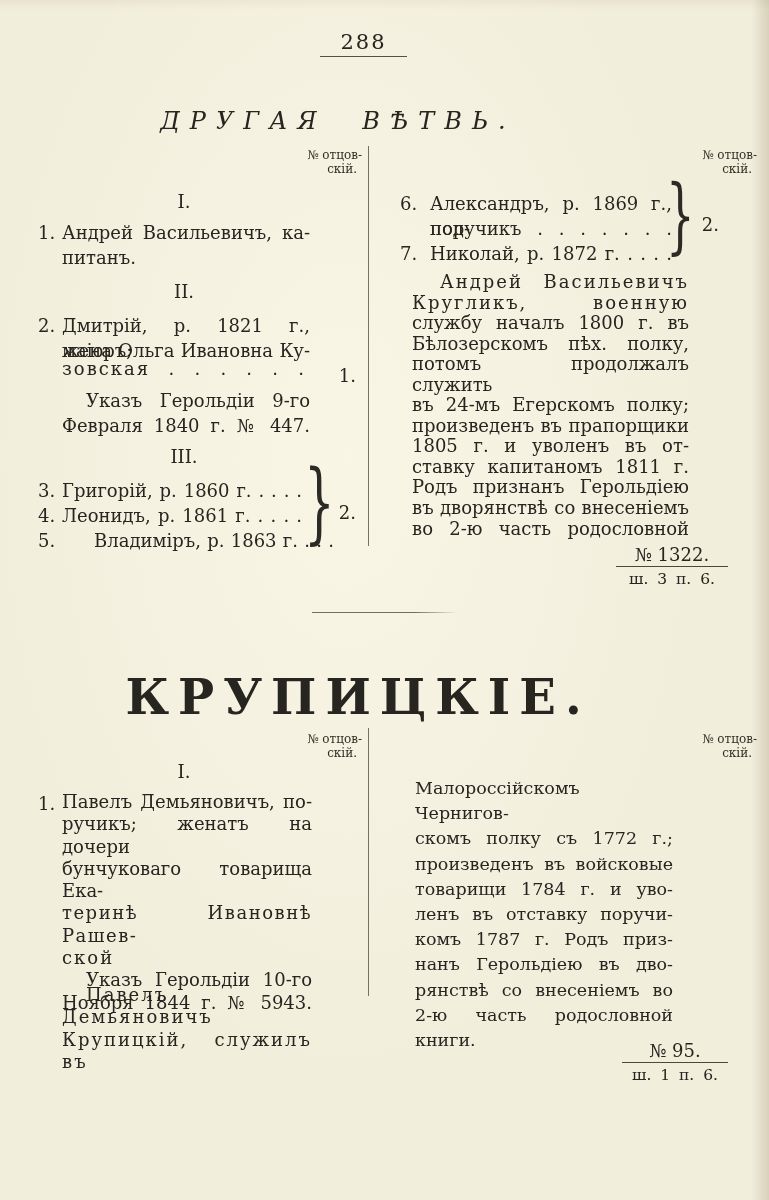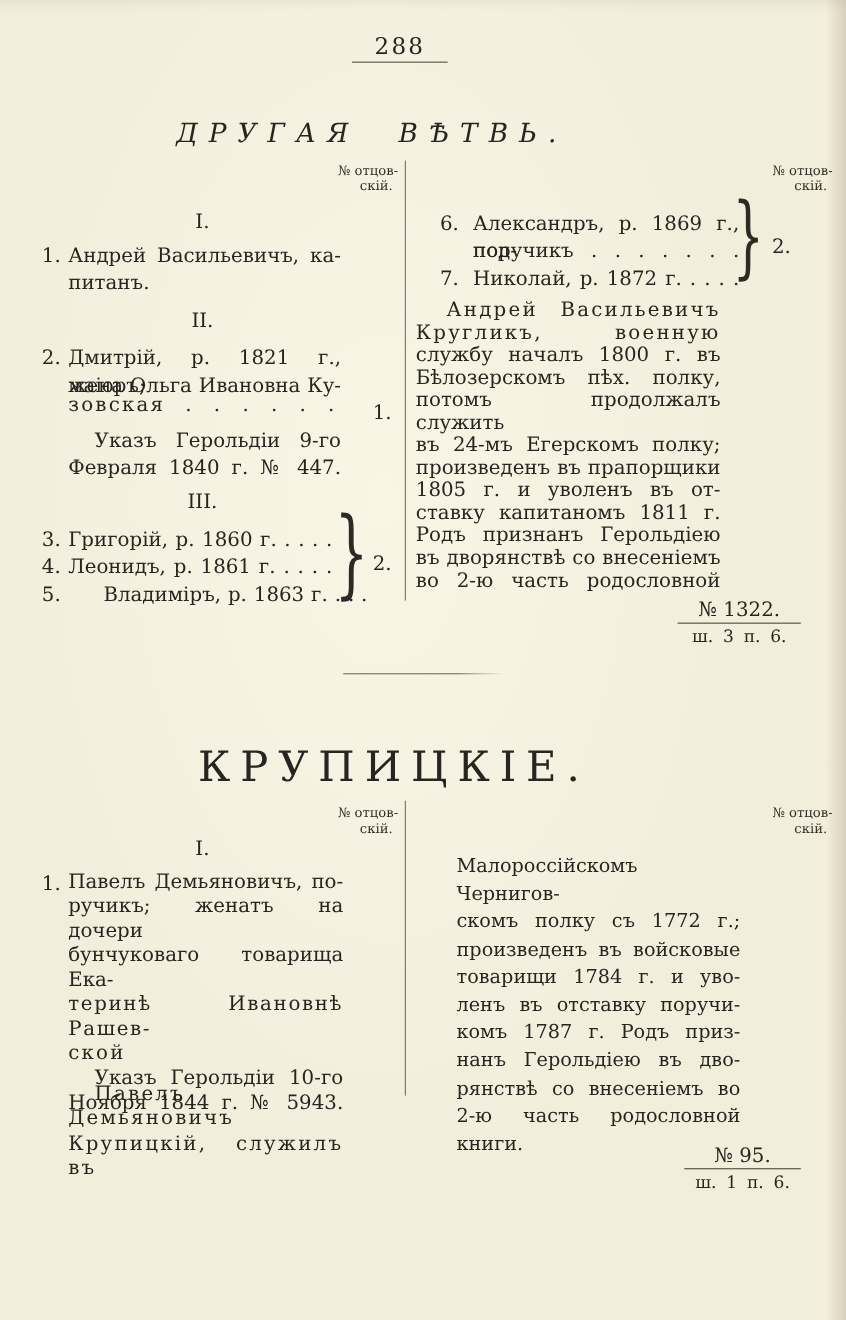--- a/index.html
+++ b/index.html
@@ -12,37 +12,37 @@
       #f2eedc;
     font-family:"DejaVu Serif","Liberation Serif",serif;
     color:#26251f;
   }
   .abs { position:absolute; }
   .center { text-align:center; }
   .pgnum-wrap { left:0; top:29px; width:727px; }
   .pgnum { display:inline-block; font-size:21px; line-height:27px; letter-spacing:2px;
            padding:0 20px; border-bottom:1px solid #55523f; }
   .h1 { font-size:24px; line-height:31px; letter-spacing:10px; word-spacing:18px; white-space:nowrap;font-style:italic; }
-  .h2 { font-size:38px; line-height:42px; font-weight:normal; letter-spacing:9px; white-space:nowrap; }
+  .h2 { font-size:48px; line-height:42px; font-weight:bold; letter-spacing:9px; white-space:nowrap; }
   .flabel { font-size:12px; line-height:13.5px; text-align:right; color:#302f26; }
   .flabel .l2 { padding-right:5px; }
   .vrule { width:1px; background:rgba(62,58,44,0.7); }
   .gen { left:38px; width:292px; text-align:center; font-size:18px; line-height:24px; }
   .eno { font-size:18px; line-height:25px; }
   .ln  { font-size:18px; line-height:25px; }
   .j   { text-align:justify; text-align-last:justify; }
   .sp  { letter-spacing:2px; }
   .sp2 { letter-spacing:1.5px; }
   .fno { width:26px; text-align:right; font-size:18px; line-height:25px; }
   .brace { color:#2b2a24; transform:scale(0.55,1); transform-origin:left center; }
   .block .pl { text-align:justify; text-align-last:justify; }
   .block .pl.last { text-align-last:left; }
   .ind  { text-indent:28px; }
   .ind24{ text-indent:24px; }
-  .b-ur  { left:378px; top:272px; width:277px; }
+  .b-ur  { left:412px; top:272px; width:277px; }
   .b-ur .pl  { font-size:18px;   line-height:20.55px; }
   .b-ll  { left:62px;  top:791px; width:250px; }
   .b-ll .pl  { font-size:18px;   line-height:22.3px; }
   .b-lln { left:62px;  top:984px; width:250px; }
   .b-lln .pl { font-size:18px;   line-height:22.4px; letter-spacing:2px; }
   .b-lr  { left:415px; top:776px; width:258px; }
   .b-lr .pl  { font-size:17.5px; line-height:25.2px; }
   .ref { text-align:center; }
   .refno { display:block; font-size:18px; line-height:21px; padding-bottom:1px;
            border-bottom:1px solid #4c493a; }

